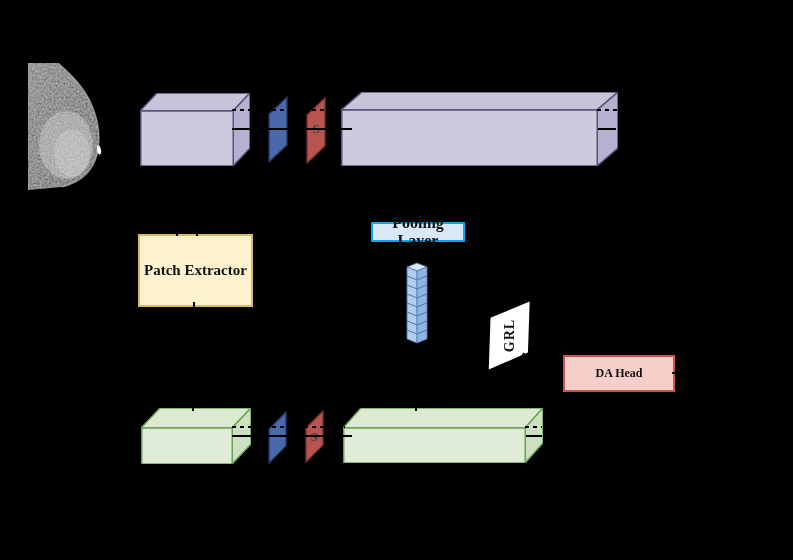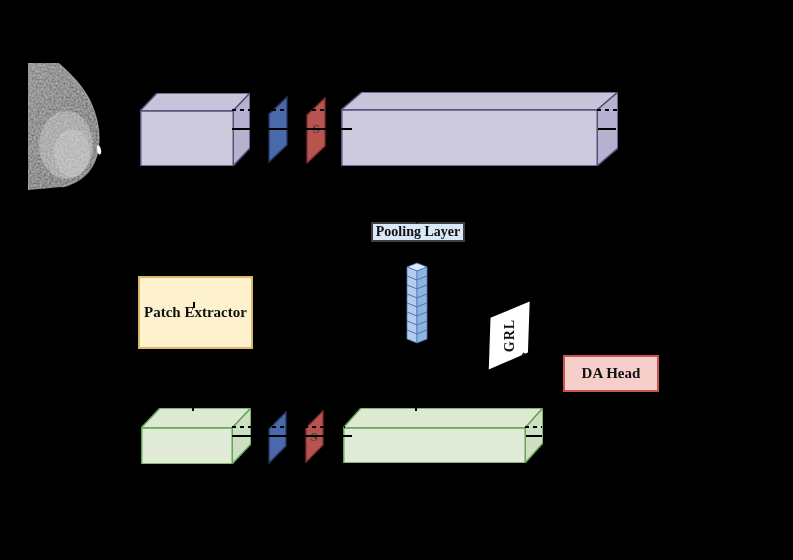--- a/index.html
+++ b/index.html
@@ -5,24 +5,24 @@
   html,body{margin:0;padding:0;background:#000;}
   #stage{
     position:relative;width:793px;height:560px;background:#000000;
     font-family:"Liberation Serif","DejaVu Serif",serif;overflow:hidden;
   }
   .abs{position:absolute;}
   .label-box{
     position:absolute;display:flex;align-items:center;justify-content:center;
     font-weight:bold;color:#111;box-sizing:border-box;text-align:center;
   }
-  .patch{left:138px;top:234px;width:115px;height:73px;background:#fdf2cd;border:2.5px solid #d9b965;font-size:15px;margin-top:42px;}
-  .pool{left:371px;top:222px;width:94px;height:20px;background:#d9e8f7;border:2px solid #404040;font-size:14px;}
+  .patch{left:138px;top:234px;width:115px;height:73px;background:#fdf2cd;border:2.5px solid #d9b965;font-size:15px;}
+  .pool{left:371px;top:222px;width:94px;height:20px;background:#d9e8f7;border:2px solid #0ea5e9;font-size:16px;}
   .fusion{left:565px;top:250px;width:110px;height:38px;background:#fbd6a4;border:2px solid #dd8f3d;font-size:15px;}
-  .dahead{left:563px;top:355px;width:96px;height:37px;background:#f6cfca;border:2px solid #c9534e;font-size:15px;text-align:right;}
+  .dahead{left:563px;top:355px;width:112px;height:37px;background:#f6cfca;border:2px solid #c9534e;font-size:12px;text-align:right;}
   .grl{
     left:487px;top:300px;width:44px;height:71px;background:#ffffff;
     clip-path:polygon(8% 25%,97% 2%,93% 74%,4% 98%);
   }
   .grl-text{
     position:absolute;left:0;top:0;width:44px;height:71px;display:flex;
     align-items:center;justify-content:center;transform:rotate(-90deg);
     font-weight:bold;font-size:14px;color:#111;letter-spacing:1px;
   }
   .grl-slash{position:absolute;left:28px;top:57px;width:12px;height:2px;background:#000;transform:rotate(-58deg);}

